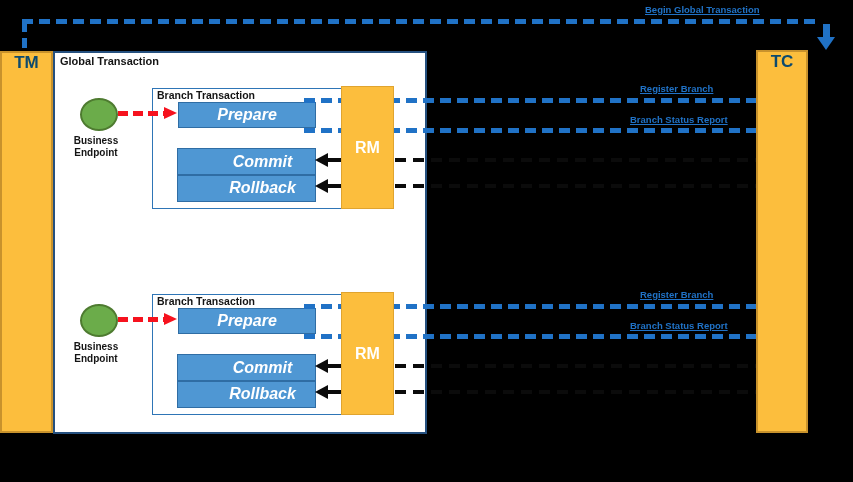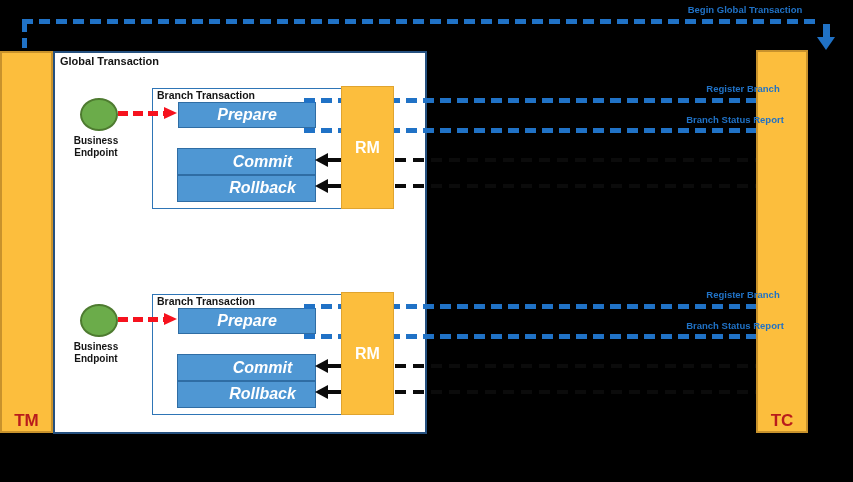--- a/index.html
+++ b/index.html
@@ -6,22 +6,22 @@
   #stage {
     position:relative; width:853px; height:482px; background:#000000;
     overflow:hidden; font-family:"Liberation Sans", sans-serif;
     -webkit-font-smoothing:antialiased;
   }
   .abs { position:absolute; box-sizing:border-box; }
 
   
   .bar {
     background:#FCBE3D; border:2px solid #C8922C;
-    display:flex; align-items:flex-end; justify-content:center;
-    color:#b91c1c; font-weight:bold; font-size:17px; z-index:6;
+    display:flex; align-items:flex-start; justify-content:center;
+    color:#0c4a6e; font-weight:bold; font-size:17px; z-index:6;
   }
 
   
   .gbox { background:#ffffff; border:2px solid #25507F; z-index:1; }
   .bbox { border:1.6px solid #2E75B6; background:transparent; z-index:2; }
 
   
   .pbox {
     background:#4F97D3; border:1.5px solid #2F6DA4;
     display:flex; align-items:center; justify-content:center;
@@ -45,21 +45,21 @@
 
   .ellipse {
     width:38px; height:33px; border-radius:50%;
     background:#6BAC4A; border:2px solid #4E7B30; z-index:5;
   }
 
   
   .lblk { color:#141414; font-weight:bold; z-index:4; white-space:nowrap; }
   .lblue {
     color:#2072C6; font-weight:bold; font-size:9.5px;
-    text-align:center; z-index:7; white-space:nowrap;
+    text-align:left; z-index:7; white-space:nowrap;text-decoration:underline;
   }
 
   
   .dash-blue-h { height:5px; z-index:5;
     background:repeating-linear-gradient(90deg,#2072C6 0 11px,transparent 11px 17px); }
   .dash-blue-v { width:5px; z-index:5;
     background:repeating-linear-gradient(180deg,#2072C6 0 10px,transparent 10px 16px); }
   .dash-black-h { height:4px; z-index:3;
     background:repeating-linear-gradient(90deg,#0B0B0B 0 11px,transparent 11px 18px); }
   .dash-red-h { height:5px; z-index:5;

